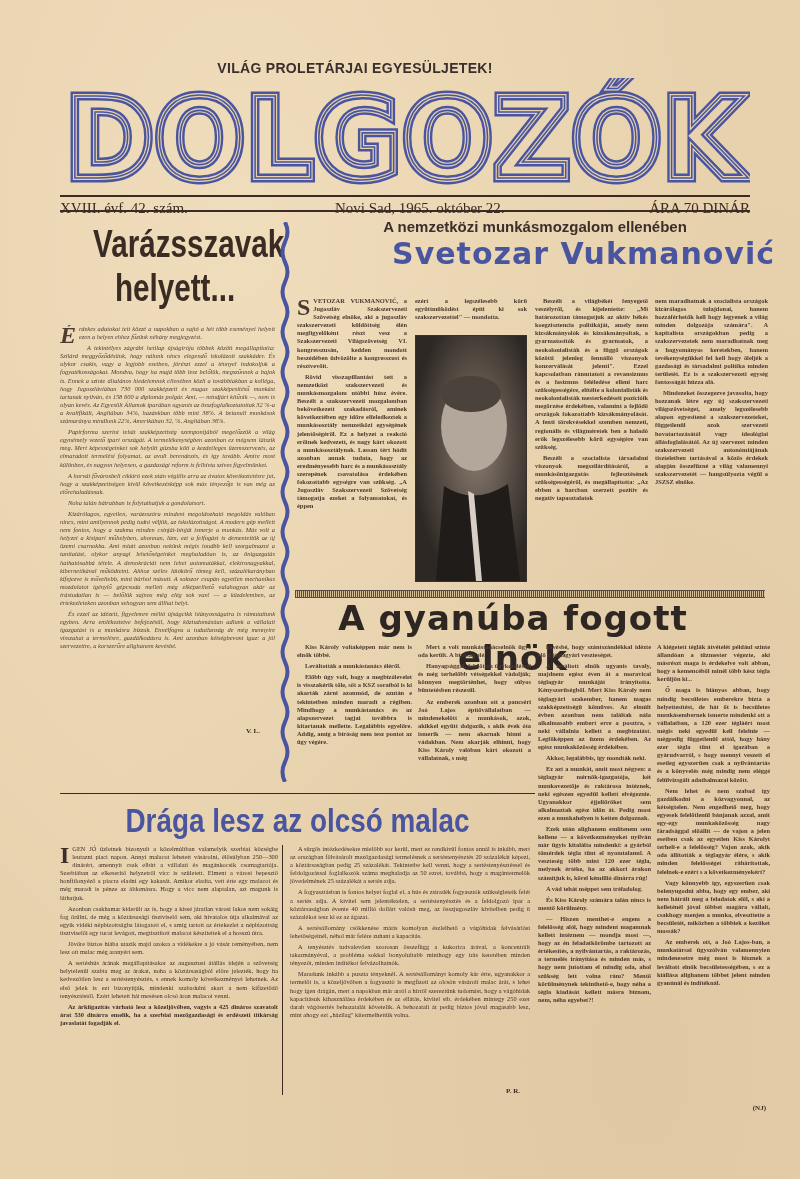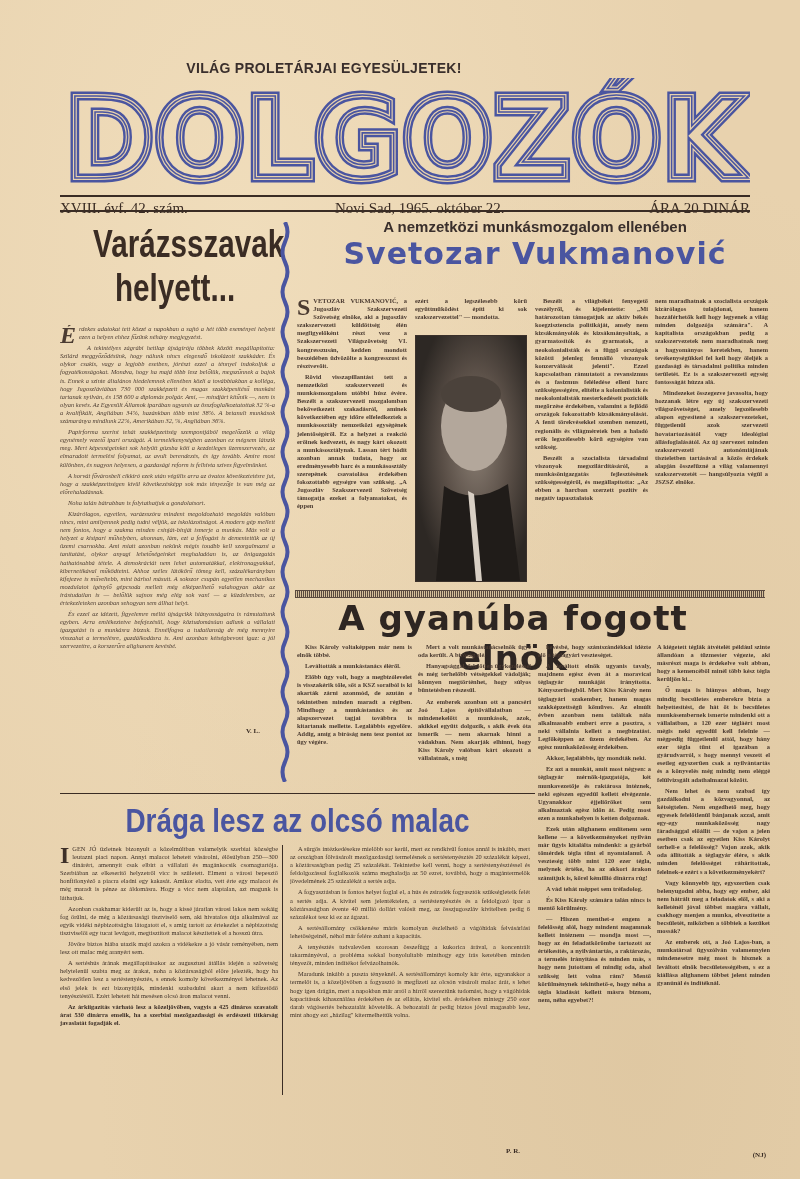--- a/index.html
+++ b/index.html
@@ -6,31 +6,31 @@
   body {
     width:800px; height:1179px; position:relative; overflow:hidden;
     background:#e8d2ae;
     background-image: radial-gradient(ellipse at 30% 20%, rgba(245,228,196,0.6), rgba(232,210,174,0) 60%),
                       radial-gradient(ellipse at 80% 90%, rgba(210,185,145,0.4), rgba(232,210,174,0) 60%);
     font-family: "Liberation Serif", serif;
     color:#3a2c24;
   }
   .abs { position:absolute; }
   .motto { left:0; width:648px; top:60px; text-align:center;
-    font-family:"Liberation Sans", sans-serif; font-weight:bold; font-size:14px; letter-spacing:0.3px; color:#3a2f2c; }
+    font-family:"Liberation Sans", sans-serif; font-weight:bold; font-size:14px; letter-spacing:0.3px; color:#3a2f2c;padding-left:31px; }
   .masthead { left:60px; top:78px; width:690px; height:110px;text-align:right; }
   .masthead svg text { font-family:"DejaVu Sans", sans-serif; font-weight:bold; }
   .rule { background:#3a2c24; height:1px; }
   .issue-line { top:200px; left:60px; width:690px; height:14px; font-family:"Liberation Serif", serif; font-weight:normal; font-size:15px; color:#3a2c24; }
   .issue-line span { position:absolute; top:0; }
   .col-text { font-size:6.4px; line-height:8.1px; text-align:justify; color:#4a3a30; font-weight:bold; }
   .col-text p { margin:0 0 3px 0; text-indent:8px; }
   .italic { font-style:italic; font-weight:normal; color:#4c3c32; }
   .kicker { font-family:"Liberation Sans", sans-serif; font-weight:bold; font-size:15px; color:#3a2f2c; text-align:center; }
-  .big-blue { font-family:"DejaVu Sans", sans-serif; font-weight:bold; color:#4a55a0; text-align:center; letter-spacing:1px; }
+  .big-blue { font-family:"DejaVu Sans", sans-serif; font-weight:bold; color:#4a55a0; text-align:right; letter-spacing:1px; }
   .condensed { font-family:"Liberation Sans Narrow","Liberation Sans", sans-serif; font-weight:bold; }
   .photo { background: radial-gradient(ellipse at 55% 45%, #8b7f74 0%, #5a4f47 40%, #2d2824 75%); border:1px solid #3a302a; }
   .dropcap { float:left; font-size:24px; line-height:20px; margin-right:3px; font-weight:bold; font-family:"Liberation Serif", serif; }
   .hatched { height:6px; background: repeating-linear-gradient(90deg,#5a4a40 0 1px, #d6c09a 1px 2px); border-top:1px solid #5a4a40; border-bottom:1px solid #5a4a40; }
   .byline { text-align:right; font-weight:bold; font-size:7px; }
 </style>
 </head>
 <body>
 
 <div class="abs motto">VILÁG PROLETÁRJAI EGYESÜLJETEK!</div>
@@ -45,21 +45,21 @@
     <text id="mh" x="345" y="100" text-anchor="middle" font-size="112" textLength="680" lengthAdjust="spacingAndGlyphs" fill="none" stroke="#4a55a0" stroke-width="9">DOLGOZÓK</text>
     <text id="mh2" x="345" y="100" text-anchor="middle" font-size="112" textLength="680" lengthAdjust="spacingAndGlyphs" fill="none" stroke="#e8d2ae" stroke-width="4">DOLGOZÓK</text>
     <text id="mh3" x="345" y="100" text-anchor="middle" font-size="112" textLength="680" lengthAdjust="spacingAndGlyphs" fill="none" stroke="#4a55a0" stroke-width="1.6">DOLGOZÓK</text>
   </svg>
 </div>
 
 <div class="abs rule" style="left:60px; top:195px; width:690px; height:1.5px;"></div>
 <div class="abs issue-line">
   <span style="left:0;">XVIII. évf. 42. szám.</span>
   <span style="left:255px;padding-left:20px;">Novi Sad, 1965. október 22.</span>
-  <span style="right:0;">ÁRA 20 DINÁR</span>
+  <span style="right:0;">ÁRA 70 DINÁR</span>
 </div>
 <div class="abs rule" style="left:60px; top:210px; width:690px; height:1.5px;"></div>
 
 <div class="abs condensed" style="left:70px; top:222px; width:210px; font-size:38px; line-height:44px; color:#3a2c24; text-align:center; transform:scaleX(0.78); transform-origin:center top;">
   <div>Varázsszavak</div>
   <div>helyett...</div>
 </div>
 
 <div class="abs col-text italic" style="left:60px; top:325px; width:215px; height:400px; overflow:hidden;">
   <p style="text-indent:0;"><span class="dropcap">É</span><span>rdekes adatokat tett közzé a napokban a sajtó a hét több eseményei helyett ezen a helyen ehhez fűzünk néhány megjegyzést.</span></p>
@@ -131,34 +131,34 @@
   <p>És Kiss Károly számára talán nincs is mentő körülmény.</p>
   <p>— Hiszen menthet-e engem a felelősség alól, hogy mindent magamnak kellett intéznem — mondja most —, hogy az én feladatkörömbe tartozott az értékesítés, a nyilvántartás, a raktározás, a termelés irányítása és minden más, s hogy nem jutottam el mindig oda, ahol szükség lett volna rám? Mentő körülménynek tekinthető-e, hogy néha a tégla kiadását kellett másra bíznom, nem, néha egyebet?!</p>
 </div>
 <div class="abs col-text" style="left:657px; top:643px; width:113px; height:500px; overflow:hidden;">
   <p style="text-indent:0;">A kiégetett téglák átvételét például szinte állandóan a tűzmester végezte, aki másrészt maga is érdekelve volt abban, hogy a kemencéből minél több kész tégla kerüljön ki...</p>
   <p>Ő maga is hiányos abban, hogy mindig becsületes emberekre bízta a helyettesítést, de hát őt is becsületes munkásembernek ismerte mindenki ott a vállalatban, a 120 ezer tégláért most mégis neki egyedül kell felelnie — mégpedig függetlenül attól, hogy hány ezer tégla tűnt el igazában a gyárudvarról, s hogy mennyi veszett el esetleg egyszerűen csak a nyilvántartás és a könyvelés még mindig nem eléggé felülvizsgált adathalmazai között.</p>
   <p>Nem lehet és nem szabad így gazdálkodni a közvagyonnal, az kétségtelen. Nem engedhető meg, hogy egyesek felelőtlenül bánjanak azzal, amit egy-egy munkaközösség nagy fáradsággal előállít — de vajon a jelen esetben csak az egyetlen Kiss Károlyt terheli-e a felelősség? Vajon azok, akik oda állították a téglagyár élére, s akik minden felelősséget ráhárítottak, felelnek-e ezért s a következményekért?</p>
   <p>Vagy könnyebb így, egyszerűen csak belenyugodni abba, hogy egy ember, aki nem hátrált meg a feladatok elől, s aki a kelleténél jóval többet magára vállalt, csakhogy menjen a munka, elveszítette a becsületét, miközben a többiek a kezüket mossák?</p>
   <p>Az emberek ott, a Joó Lajos-ban, a munkatársai ügyszólván valamennyien mindenesetre még most is hisznek a leváltott elnök becsületességében, s ez a kiállása alighanem többet jelent minden gyanúnál és indítéknál.</p>
 </div>
-<div class="abs byline" style="left:730px; top:1151px; width:36px;">(NJ)</div>
+<div class="abs byline" style="left:730px; top:1104px; width:36px;">(NJ)</div>
 
 <div class="abs rule" style="left:60px; top:793px; width:475px; height:1px;"></div>
 
 <div class="abs condensed" style="left:60px; top:800px; width:475px; font-size:34px; line-height:40px; color:#4a55a0; text-align:center; transform:scaleX(0.82); transform-origin:center top;">Drága lesz az olcsó malac</div>
 
 <div class="abs col-text" style="left:60px; top:845px; width:218px; height:250px; overflow:hidden; font-weight:normal; color:#3e3028;">
   <p style="text-indent:0;"><span class="dropcap">I</span><span>GEN JÓ üzletnek bizonyult a közelmúltban valamelyik szerbiai községbe leutazni piaci napon. Annyi malacot lehetett vásárolni, élősúlyban 250—300 dinárért, amennyit csak elbírt a vállalati és magánkocsik csomagtartója. Szerbiában az elkeserítő helyzetről vicc is született. Elment a városi bepesztő honfitlonyéző a piacra eladni egy kakasát. Amikor eladta, vett érte egy malacot és még maradt is pénze az áldomásra. Hogy a vicc nem alaptalan, azt magunk is láthatjuk.</span></p>
   <p>Azonban csakhamar kiderült az is, hogy a kissé járatlan városi lakos nem sokáig fog örülni, de még a köztársasági tisztviselő sem, aki hivatalos útja alkalmával az egyik vidéki népbizottságba látogatott el, s amíg tartott az értekezlet a népbizottság tisztviselői egy tucat levágott, megtisztított malacot készítettek el a hosszú útra.</p>
   <p>Jövőre biztos hiába utazik majd azokra a vidékekre a jó vásár reményében, nem lesz ott malac még aranyért sem.</p>
   <p>A sertéshús árának megállapításakor az augusztusi átállás idején a szövetség helytelenül szabta meg az árakat, noha a köztársaságból előre jelezték, hogy ha kedvezőtlen lesz a sertéstenyésztés, s ennek komoly következményei lehetnek. Az első jelek is ezt bizonyítják, mindenki szabadulni akart a nem kifizetődő tenyésztéstől. Ezért lehetett hát mesésen olcsó áron malacot venni.</p>
   <p style="font-weight:bold;">Az árkiigazítás várható lesz a közeljövőben, vagyis a 425 dináros szavatolt árat 530 dinárra emelik, ha a szerbiai mezőgazdasági és erdészeti titkárság javaslatát fogadják el.</p>
 </div>
 <div class="abs" style="left:282px; top:845px; width:1px; height:250px; background:#3a2c24;"></div>
 <div class="abs col-text" style="left:290px; top:845px; width:240px; height:240px; overflow:hidden; font-weight:normal; color:#3e3028;">
   <p>A sürgős intézkedésekre mielőbb sor kerül, mert ez rendkívül fontos annál is inkább, mert az országban fölvásárolt mezőgazdasági termelésnek a sertéstenyésztés 20 százalékát képezi, a köztársaságban pedig 25 százalékát. Tekintetbe kell venni, hogy a sertéstenyésztéssel és feldolgozással foglalkozók száma meghaladja az 50 ezret, továbbá, hogy a magántermelők jövedelmének 25 százalékát a sertés adja.</p>
   <p>A fogyasztásban is fontos helyet foglal el, a hús és zsiradék fogyasztók szükségleteik felét a sertés adja. A kivitel sem jelentéktelen, a sertéstenyésztés és a feldolgozó ipar a köztársaságban évente 40 millió dollárt valósít meg, az összjugoszláv kivitelben pedig 6 százalékot tesz ki ez az ágazat.</p>
   <p>A sertésállomány csökkenése máris komolyan észlelhető a vágóhidak felvásárlási lehetőségeinél, néhol már felére zuhant a kapacitás.</p>
   <p>A tenyésztés tudvalevően szorosan összefügg a kukorica árával, a koncentrált takarmányéval, a probléma sokkal bonyolultabb minthogy egy írás keretében minden tényezőt, minden indítékot felvázolhatnók.</p>
   <p>Maradunk inkább a puszta tényeknél. A sertésállományt komoly kár érte, ugyanakkor a termelőt is, a közeljövőben a fogyasztó is megfizeti az olcsón vásárolt malac árát, s lehet hogy igen drágán, mert a napokban már arról a hírről szereztünk tudomást, hogy a vágóhidak kapacitásuk kihasználása érdekében és az ellátás, kivitel stb. érdekében mintegy 250 ezer darab vágósertés behozatalát követelik. A behozatali ár pedig biztos jóval magasabb lesz, mint ahogy ezt „házilag" kitermelhettük volna.</p>
 </div>
-<div class="abs byline" style="left:480px; top:1147px; width:40px;">P. R.</div>
+<div class="abs byline" style="left:480px; top:1087px; width:40px;">P. R.</div>
 
 </body></html>

